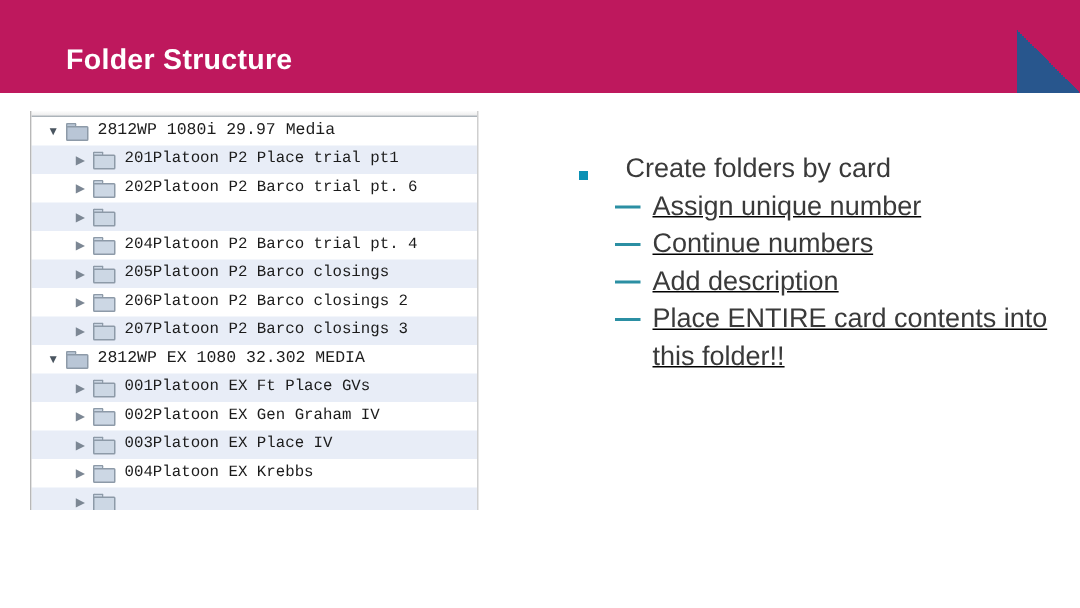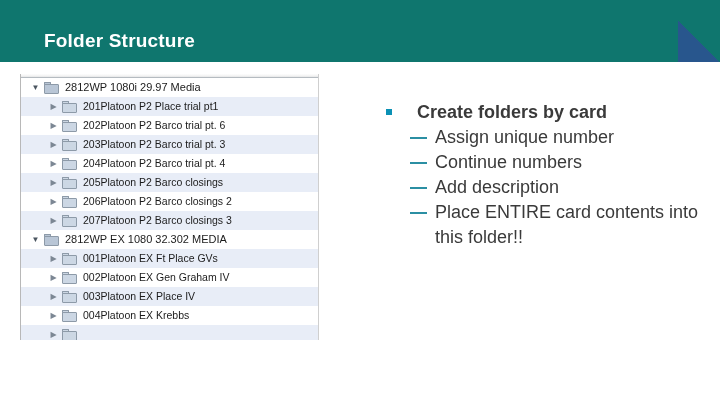--- a/index.html
+++ b/index.html
@@ -15,21 +15,21 @@
     position: relative;
   }
 
   
   #header-banner {
     position: absolute;
     left: 0;
     top: 0;
     width: 720px;
     height: 62px;
-    background: #0f766e;
+    background: #be185d;
     overflow: hidden;
   }
   #header-corner-triangle {
     position: absolute;
     right: 0;
     bottom: 0;
     width: 42px;
     height: 42px;
     background: linear-gradient(to bottom left, transparent 0%, transparent 50%, #28568d 50%, #28568d 100%);
   }
@@ -128,55 +128,55 @@
     border-radius: 1px 1px 0 0;
     box-sizing: border-box;
   }
   .folder-icon.root .f-body { background: #b9c6d6; }
   .folder-icon.root .f-tab { background: #b9c6d6; }
 
   .tree-label {
     font-size: 10.5px;
     color: #1b1b1b;
     line-height: 1;
-    font-family: Liberation Sans, sans-serif;
+    font-family: Liberation Mono, monospace;
   }
   .tree-row.depth-0 .tree-label { font-size: 11px; }
 
   
   #content-block {
     position: absolute;
     left: 386px;
     top: 100px;
     width: 320px;
   }
   #bullet-main-row {
     position: relative;
     display: flex;
-    align-items: flex-start;
-    font-weight: bold;
+    align-items: center;
   }
   #bullet-square {
     flex: 0 0 auto;
     width: 6px;
     height: 6px;
     background: #0b91b5;
     margin-top: 9px;
     margin-right: 25px;
   }
   #bullet-main-text {
     font-size: 18px;
     color: #3a3a3a;
     line-height: 25px;
   }
   .sub-item {
     position: relative;
     display: flex;
     align-items: flex-start;
     margin-left: 24px;
+    text-decoration: underline;
   }
   .sub-dash {
     flex: 0 0 auto;
     width: 17px;
     height: 2px;
     background: #2b8fa3;
     margin-top: 12px;
     margin-right: 8px;
   }
   .sub-text {
@@ -219,21 +219,20 @@
           <span class="f-body"></span>
         </span>
         <span class="tree-label">202Platoon P2 Barco trial pt. 6</span>
       </div>
       <div class="tree-row depth-1 striped">
         <span class="disclosure">▶</span>
         <span class="folder-icon">
           <span class="f-tab"></span>
           <span class="f-body"></span>
         </span>
-        <span class="tree-label">203Platoon P2 Barco trial pt. 3</span>
       </div>
       <div class="tree-row depth-1">
         <span class="disclosure">▶</span>
         <span class="folder-icon">
           <span class="f-tab"></span>
           <span class="f-body"></span>
         </span>
         <span class="tree-label">204Platoon P2 Barco trial pt. 4</span>
       </div>
       <div class="tree-row depth-1 striped">

